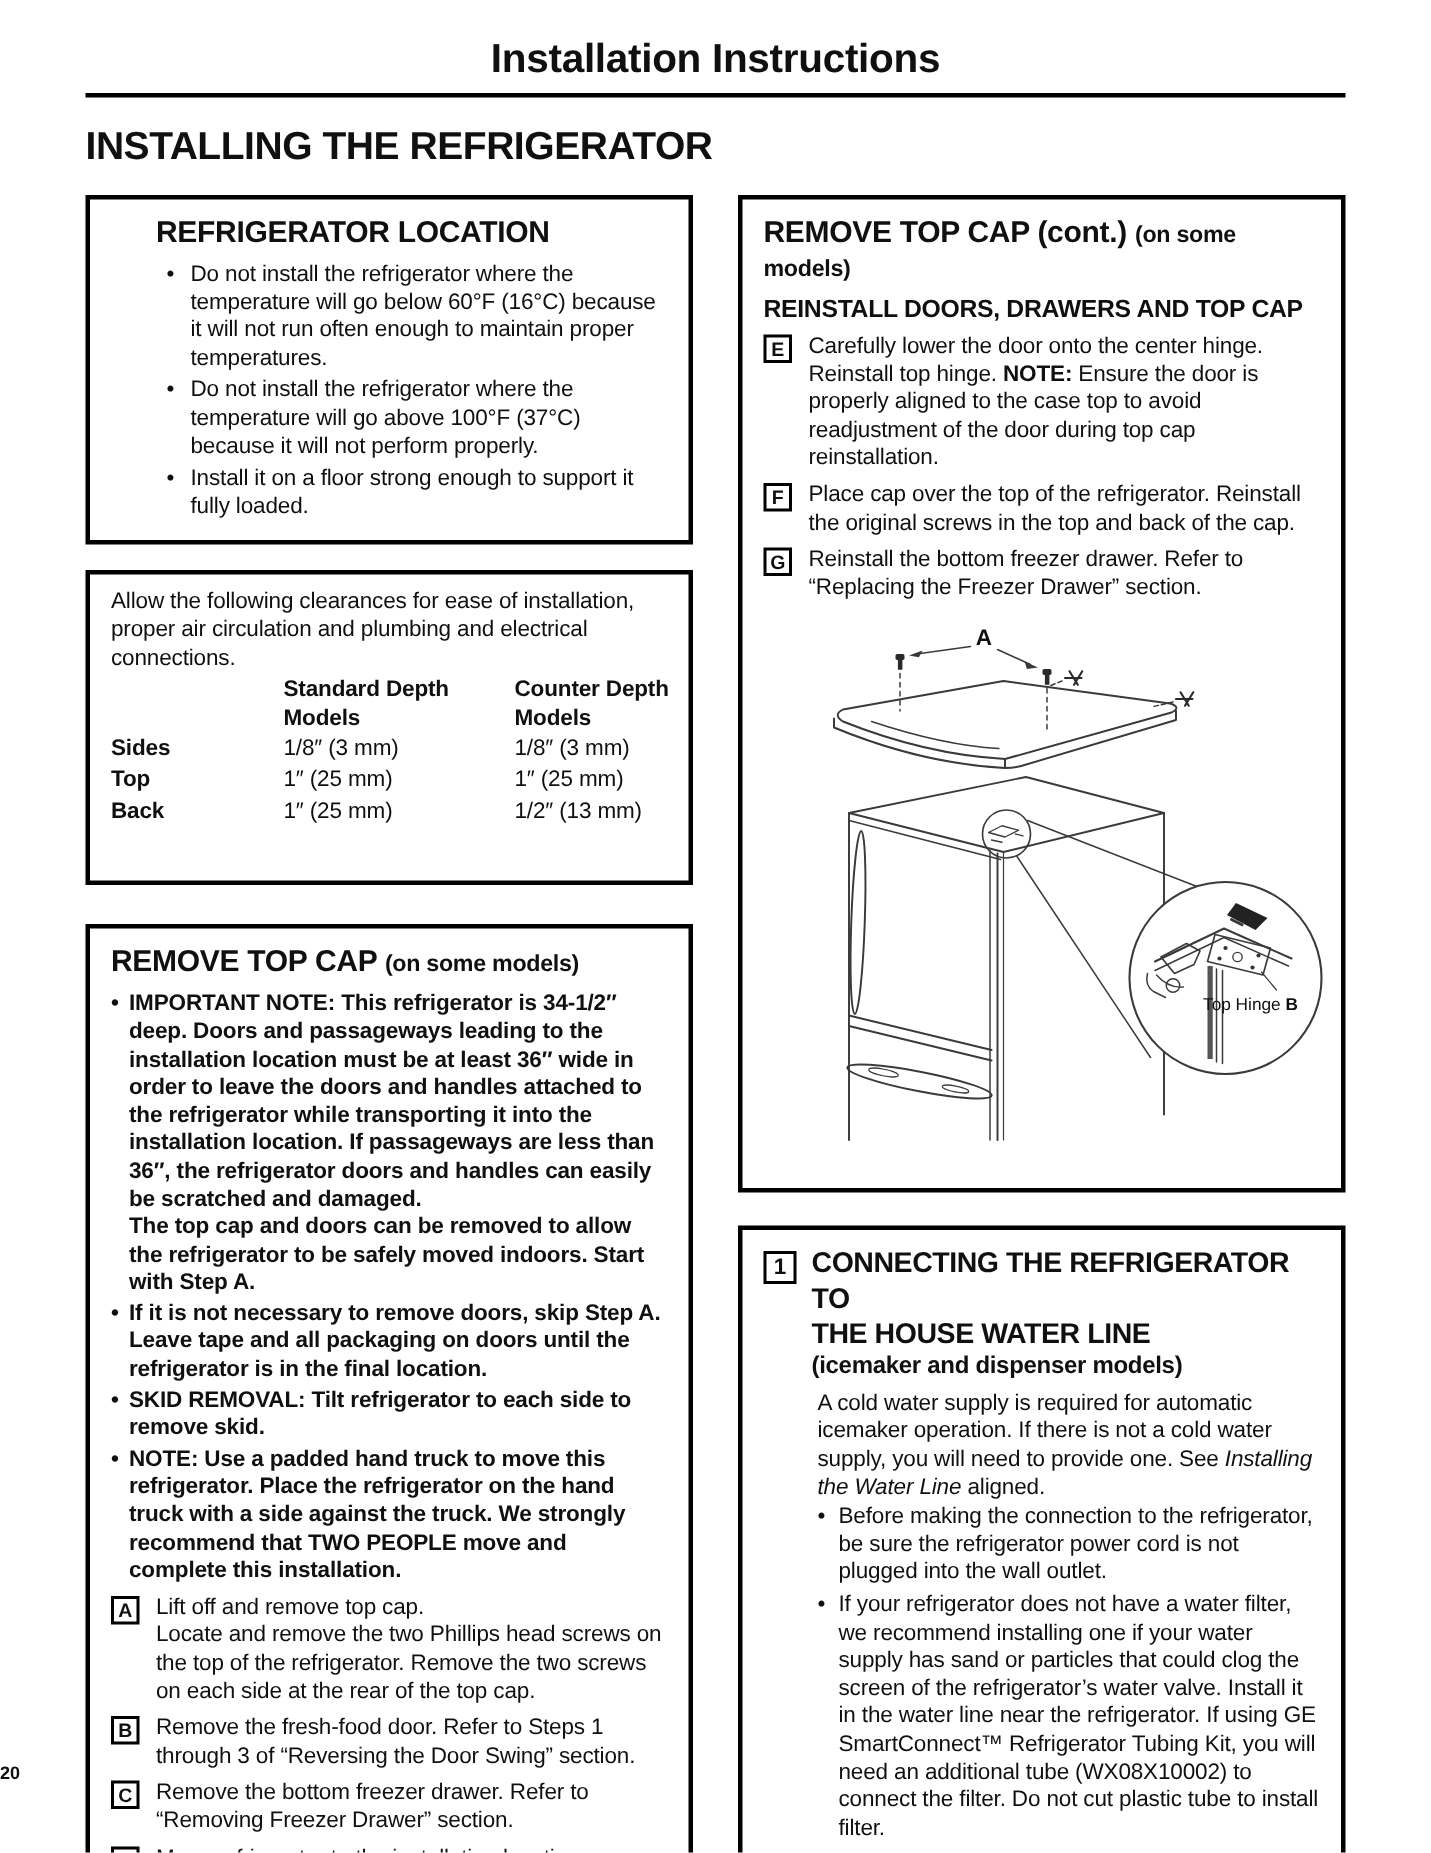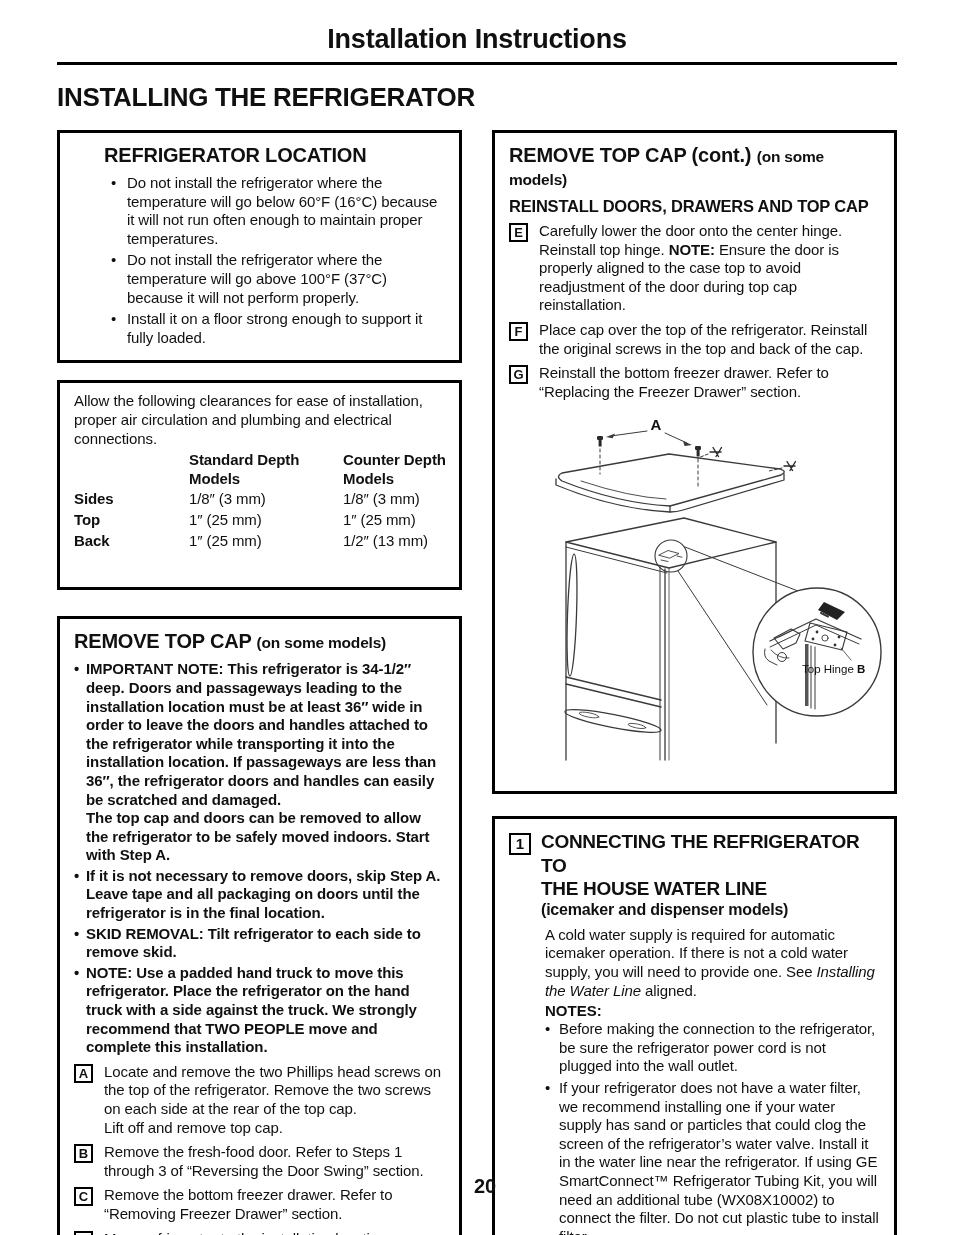--- a/index.html
+++ b/index.html
@@ -62,22 +62,22 @@
   .connect-title{font-size:19px;font-weight:700;line-height:1.22;letter-spacing:-0.3px;}
   .connect-sub{font-size:16px;font-weight:700;margin:1px 0 7px 32px;letter-spacing:-0.2px;}
   .connect-body{margin-left:36px;font-size:15px;line-height:1.24;letter-spacing:-0.1px;}
   .connect-body .ital{font-style:italic;}
   .notes-label{font-weight:700;margin-left:36px;font-size:15px;margin-top:2px;}
   .connect-notes{list-style:none;margin:1px 0 0 36px;padding:0;}
   .connect-notes li{position:relative;padding-left:14px;margin-bottom:3px;
                     font-size:15px;line-height:1.24;letter-spacing:-0.1px;}
   .connect-notes li::before{content:"\2022";position:absolute;left:0;top:0;}
 
-  .page-num{position:absolute;left:16px;right:0;top:1175px;text-align:center;
-            font-size:20px;font-weight:700;}
+  .page-num{position:absolute;left:0;right:0;top:1175px;text-align:left;
+            font-size:12px;font-weight:700;}
 </style>
 </head>
 <body>
 
 <div class="page">
 
   <div class="doc-title">Installation Instructions</div>
   <div class="title-rule"></div>
   <div class="page-heading">INSTALLING THE REFRIGERATOR</div>
 
@@ -123,22 +123,22 @@
             <div>The top cap and doors can be removed to allow the refrigerator to be safely moved indoors. Start with Step A.</div>
           </li>
           <li>If it is not necessary to remove doors, skip Step A. Leave tape and all packaging on doors until the refrigerator is in the final location.</li>
           <li>SKID REMOVAL: Tilt refrigerator to each side to remove skid.</li>
           <li>NOTE: Use a padded hand truck to move this refrigerator. Place the refrigerator on the hand truck with a side against the truck. We strongly recommend that TWO PEOPLE move and complete this installation.</li>
         </ul>
 
         <div class="step">
           <div class="step-letter">A</div>
           <div class="step-text">
+            <div>Lift off and remove top cap.</div>
             <div>Locate and remove the two Phillips head screws on the top of the refrigerator. Remove the two screws on each side at the rear of the top cap.</div>
-            <div>Lift off and remove top cap.</div>
           </div>
         </div>
         <div class="step">
           <div class="step-letter">B</div>
           <div class="step-text">Remove the fresh-food door. Refer to Steps 1 through 3 of “Reversing the Door Swing” section.</div>
         </div>
         <div class="step">
           <div class="step-letter">C</div>
           <div class="step-text">Remove the bottom freezer drawer. Refer to “Removing Freezer Drawer” section.</div>
         </div>
@@ -257,21 +257,20 @@
       <div class="box box-connect">
         <div class="connect-head">
           <div class="num-box">1</div>
           <div class="connect-title">
             <div>CONNECTING THE REFRIGERATOR TO</div>
             <div>THE HOUSE WATER LINE</div>
           </div>
         </div>
         <div class="connect-sub">(icemaker and dispenser models)</div>
         <div class="connect-body"><span>A cold water supply is required for automatic icemaker operation. If there is not a cold water supply, you will need to provide one. See </span><span class="ital">Installing the Water Line</span><span> aligned.</span></div>
-        <div class="notes-label">NOTES:</div>
         <ul class="connect-notes">
           <li>Before making the connection to the refrigerator, be sure the refrigerator power cord is not plugged into the wall outlet.</li>
           <li>If your refrigerator does not have a water filter, we recommend installing one if your water supply has sand or particles that could clog the screen of the refrigerator’s water valve. Install it in the water line near the refrigerator. If using GE SmartConnect™ Refrigerator Tubing Kit, you will need an additional tube (WX08X10002) to connect the filter. Do not cut plastic tube to install filter.</li>
         </ul>
       </div>
 
     </div>
   </div>
 </div>
 

